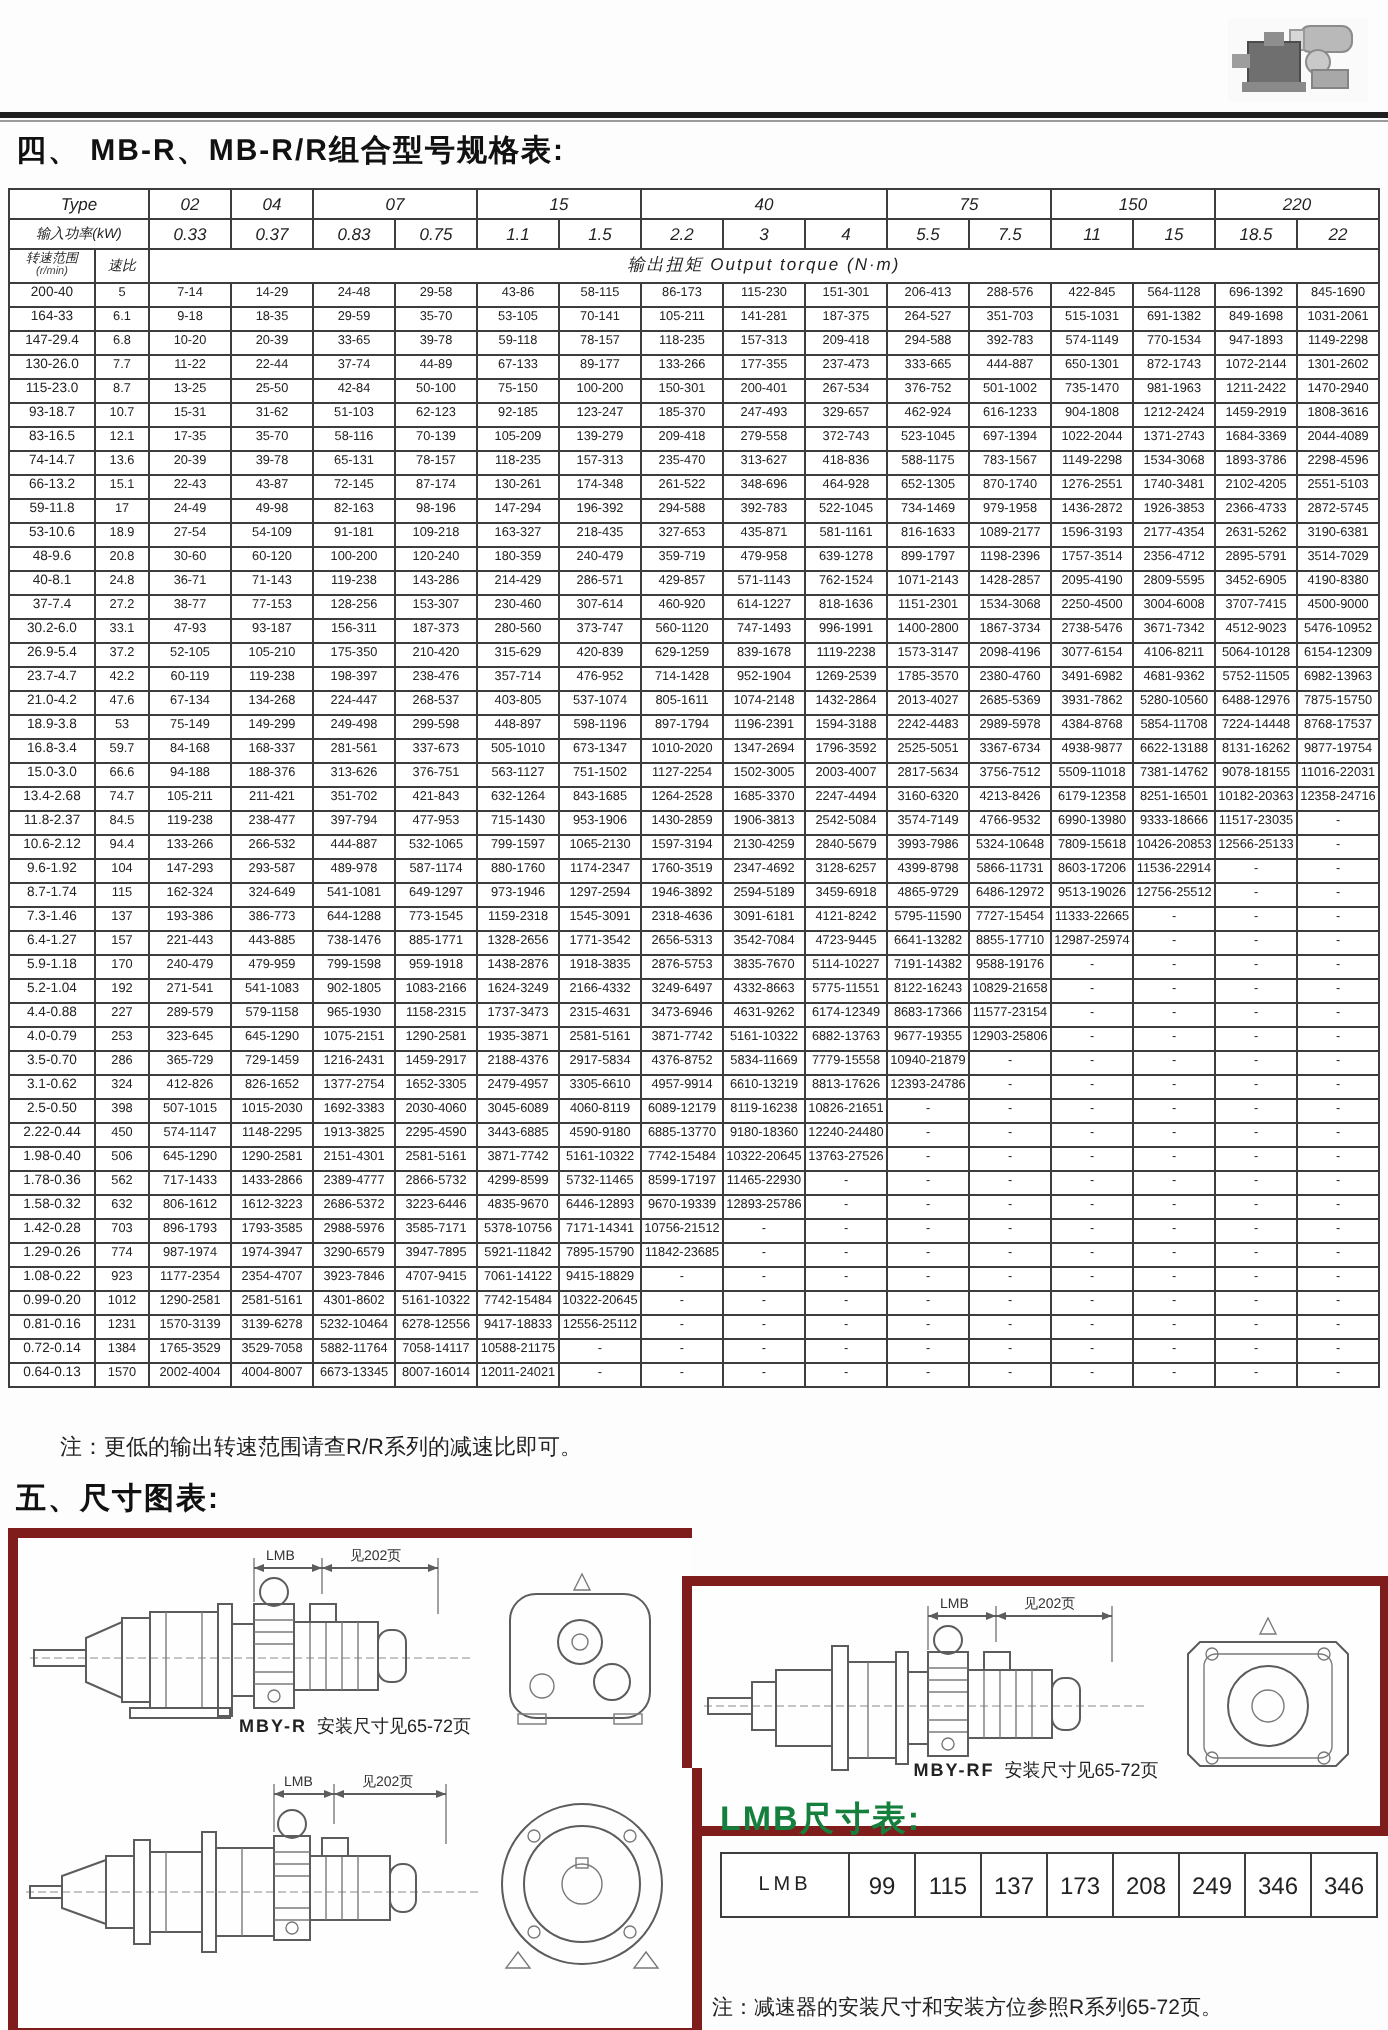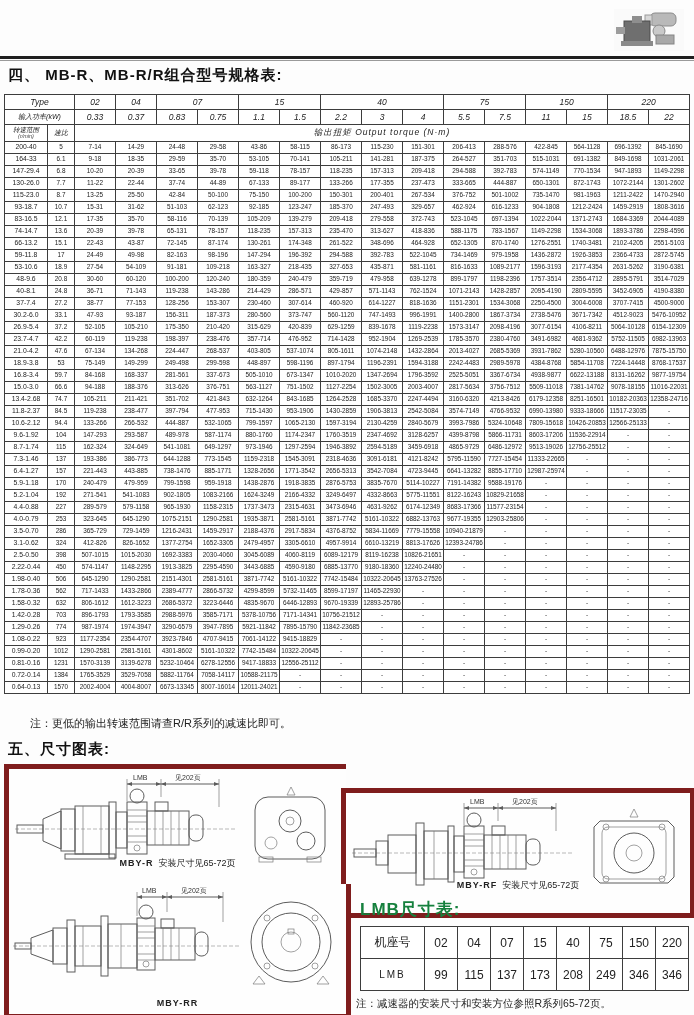--- a/index.html
+++ b/index.html
@@ -1145,43 +1145,29 @@
       <circle class="ln" cx="282" cy="58" r="29"></circle>
       <circle class="lnt" cx="282" cy="58" r="10"></circle>
       <rect class="lnt" x="279" y="45" width="6" height="5"></rect>
       <circle class="lnt" cx="258" cy="34" r="3"></circle>
       <circle class="lnt" cx="306" cy="34" r="3"></circle>
       <circle class="lnt" cx="258" cy="82" r="3"></circle>
       <circle class="lnt" cx="306" cy="82" r="3"></circle>
       <path class="lnt" d="M250 92 l-6 8 h12 z"></path>
       <path class="lnt" d="M314 92 l-6 8 h12 z"></path>
     </svg>
-    <div class="caption" style="top:114px">
-      <b>MBY-RR</b>
-    </div>
   </div>
 
   <div id="lmb-title">LMB尺寸表:</div>
   <table class="lmb">
     <colgroup>
         <col style="width:64px">
         <col span="8" style="width:33px">
       </colgroup>
     <tbody>
-        <tr>
-          <td>机座号</td>
-          <td>02</td>
-          <td>04</td>
-          <td>07</td>
-          <td>15</td>
-          <td>40</td>
-          <td>75</td>
-          <td>150</td>
-          <td>220</td>
-        </tr>
         <tr>
           <td style="font-size:10px;letter-spacing:2px">LMB</td>
           <td>99</td>
           <td>115</td>
           <td>137</td>
           <td>173</td>
           <td>208</td>
           <td>249</td>
           <td>346</td>
           <td>346</td>

